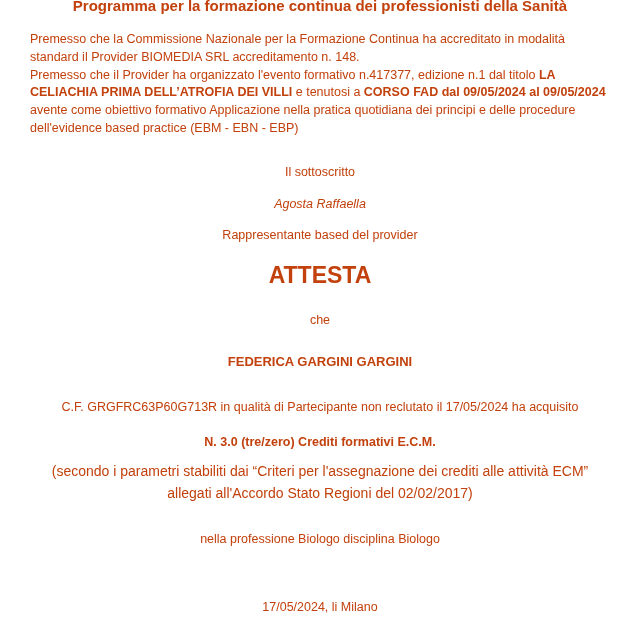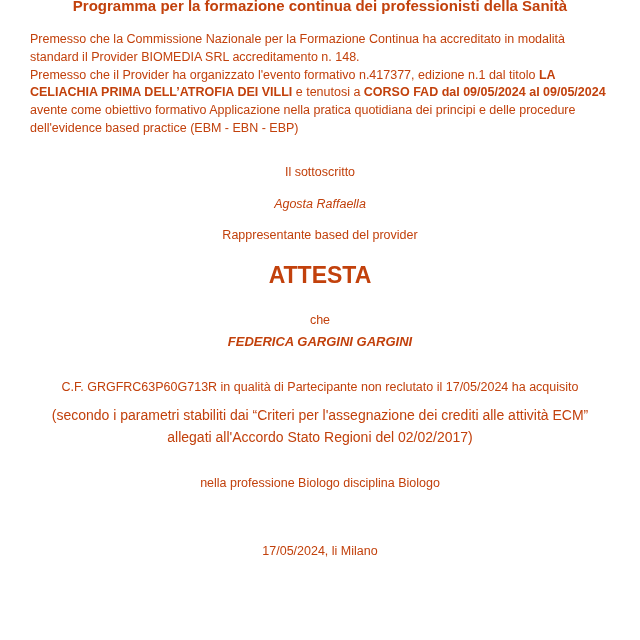--- a/index.html
+++ b/index.html
@@ -46,23 +46,22 @@
   .rep-name       { margin-top: 16px; font-style: italic; }
   .rep-role       { margin-top: 14px; }
   .attesta {
     margin-top: 18px;
     text-align: center;
     font-size: 23px;
     font-weight: bold;
   }
   .che            { margin-top: 18px; }
   .participant {
-    margin-top: 4px;
+    margin-top: 24px;
     font-weight: bold;
-    font-style: italic;
     font-size: 13px;
   }
   .cf-line        { margin-top: 28px; }
   .credits {
     margin-top: 19px;
     font-weight: bold;
     font-size: 12.5px;
   }
   .smallnote {
     margin-top: 10px;
@@ -92,20 +91,21 @@
     <p class="center rep-role">Rappresentante based del provider</p>
 
     <p class="attesta">ATTESTA</p>
 
     <p class="center che">che</p>
 
     <p class="center participant">FEDERICA GARGINI GARGINI</p>
 
     <p class="center cf-line">C.F. GRGFRC63P60G713R in qualità di Partecipante non reclutato il 17/05/2024 ha acquisito</p>
 
+    <p class="center credits">N. 3.0 (tre/zero) Crediti formativi E.C.M.</p>
 
     <p class="center smallnote"><span>(secondo i parametri stabiliti dai “Criteri per l'assegnazione dei crediti alle attività ECM”</span><br>
       <span>allegati all'Accordo Stato Regioni del 02/02/2017)</span></p>
 
     <p class="center profession">nella professione Biologo disciplina Biologo</p>
 
     <p class="center date-line">17/05/2024, li Milano</p>
 
   </div>
 </div>

